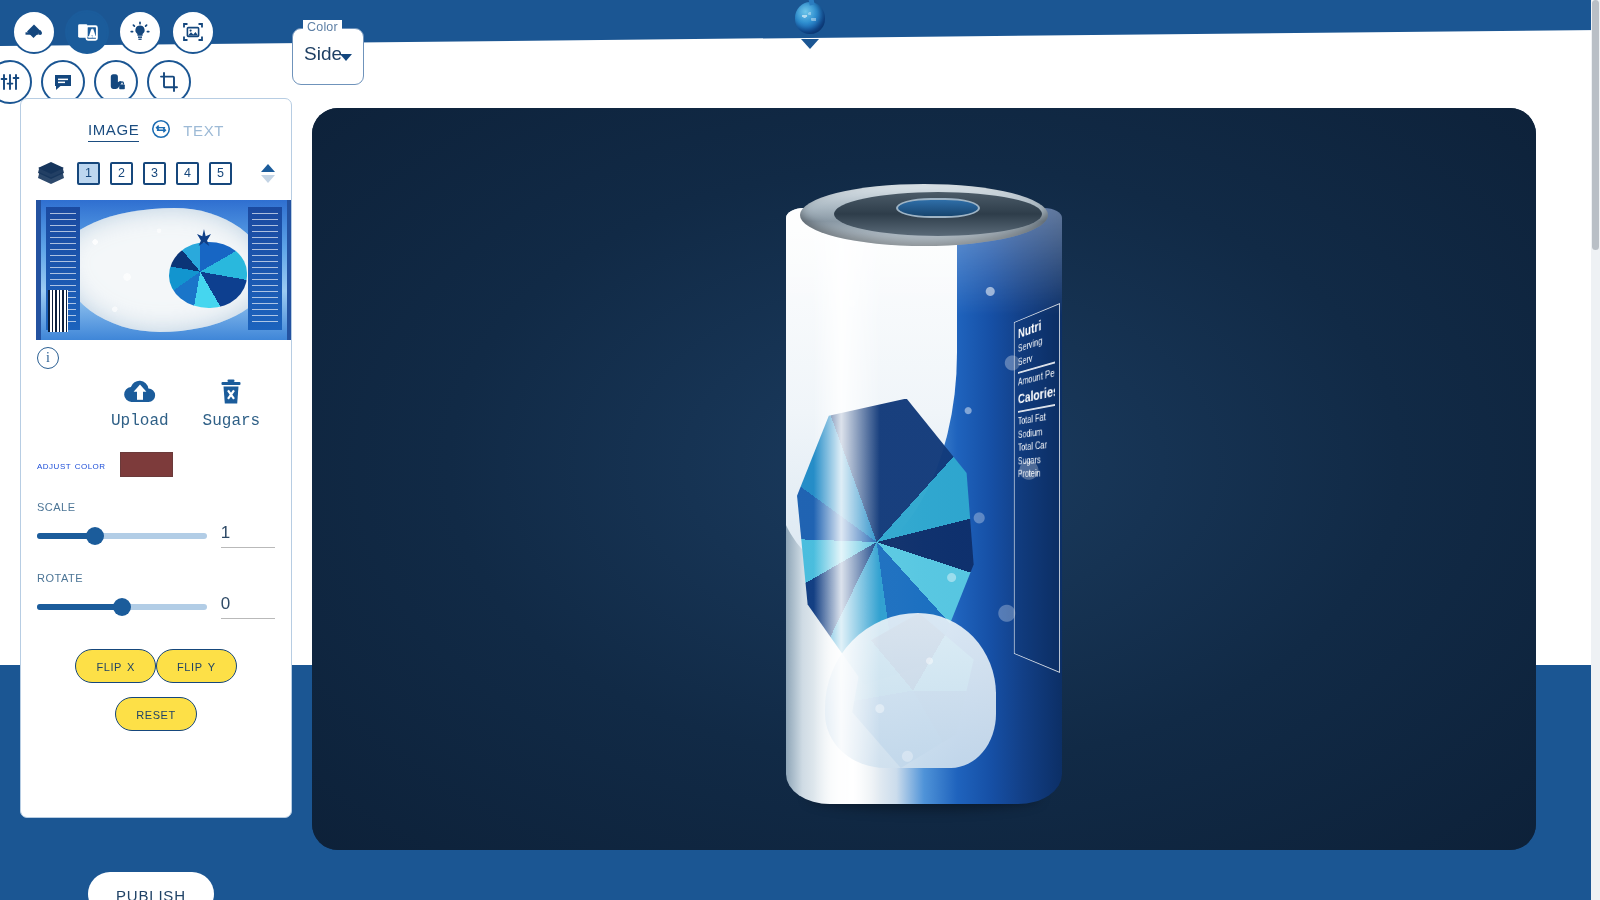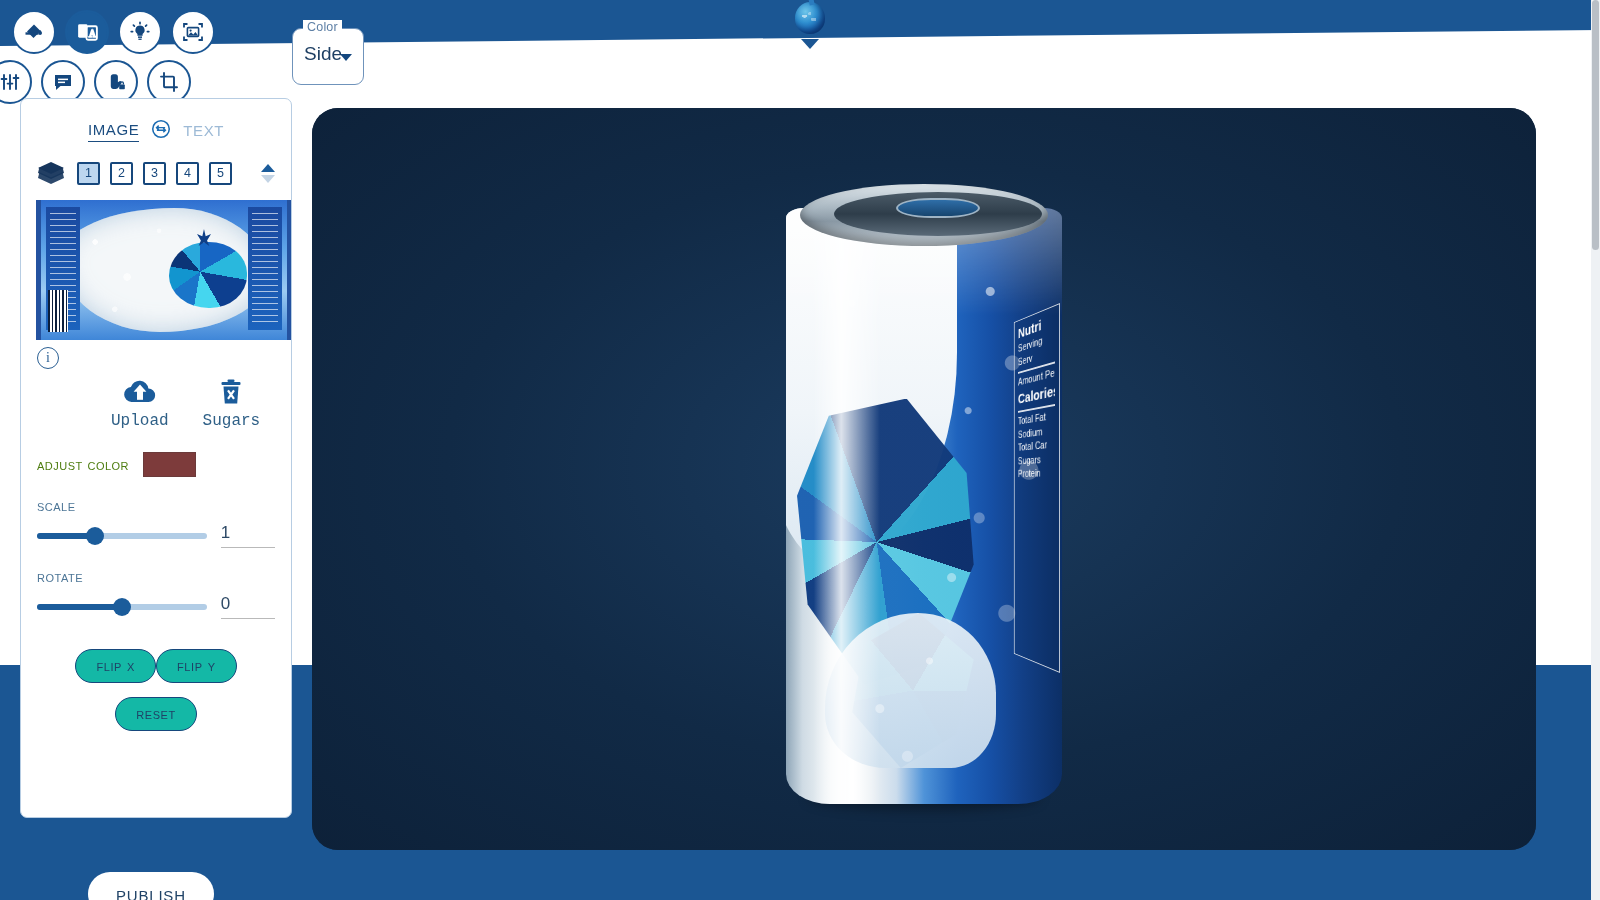--- a/index.html
+++ b/index.html
@@ -197,40 +197,40 @@
     color:#2a5f93; font-size:14px; display:flex;align-items:center;justify-content:center;
     font-family:"Liberation Serif", serif;
   }
 
   .ud-row{ display:flex; gap:34px; margin-top:9px; padding-left:74px;font-family:Liberation Mono, monospace; }
   .ud{ display:flex;flex-direction:column;align-items:center;gap:6px;cursor:pointer;}
   .ud .lbl{ font-size:16px; color:#2f6087; }
   .ud .ico{ color:#1b5c9b; display:flex; }
 
   .adj-row{ display:flex; align-items:center; gap:14px; margin-top:22px; }
-  .adj-lbl{ font-size:15px; color:#4d7c0f; font-variant:small-caps; text-transform:lowercase; letter-spacing:.5px;}
+  .adj-lbl{ font-size:11px; color:#1d4ed8; font-variant:small-caps; text-transform:lowercase; letter-spacing:.5px;}
   .swatch{ width:53px;height:25px; border:1.6px solid #6b3a3a; background:#7d3b3b; }
 
   .slider-lbl{
     font-size:15px; color:#4c7596; margin-top:20px;
     font-variant:small-caps; text-transform:lowercase; letter-spacing:.5px;
   }
   .slider-row{ display:flex; align-items:flex-start; gap:14px; margin-top:9px;}
   .track{ position:relative; width:172px; height:6px; border-radius:3px; background:#b2cde6; margin-top:10px;}
   .track .fill{ position:absolute;left:0;top:0;height:6px;border-radius:3px;background:#1b5c9b;}
   .track .knob{
     position:absolute; top:-6px; width:18px;height:18px;border-radius:50%;
     background:#1b5c9b; transform:translateX(-9px); cursor:pointer;
   }
   .num-box{ width:55px; border-bottom:1.4px solid #b9b9b9; padding-bottom:4px; }
   .num-box .v{ font-size:17px; color:#2e4a66; }
 
   .flip-row{ display:flex; justify-content:center; gap:0px; margin-top:30px; }
   .pill{
-    border:1.8px solid #16477c; border-radius:22px; background:#14b8a6;
+    border:1.8px solid #16477c; border-radius:22px; background:#fde047;
     padding:7px 20px; font-size:16px; color:#1f4266; cursor:pointer;
     font-variant:small-caps; text-transform:lowercase; letter-spacing:.6px;
   }
   .reset-row{ display:flex; justify-content:center; margin-top:14px; }
 
   .publish-wrap{ position:absolute; left:88px; top:832px;margin-top:40px; }
   .publish{
     background:#fff; border:none; border-radius:24px; padding:10px 28px;
     font-size:21px; color:#1f4266; cursor:pointer;
     font-variant:small-caps; text-transform:lowercase; letter-spacing:.8px;

